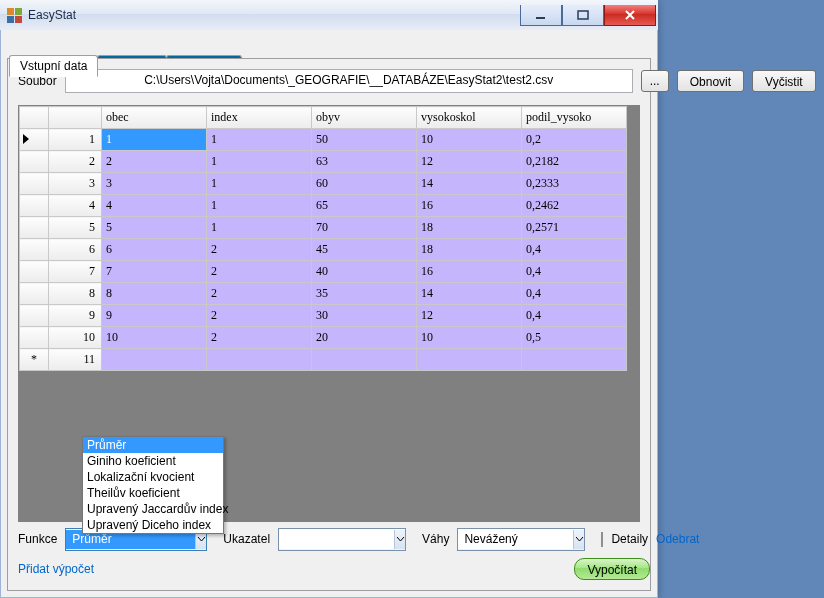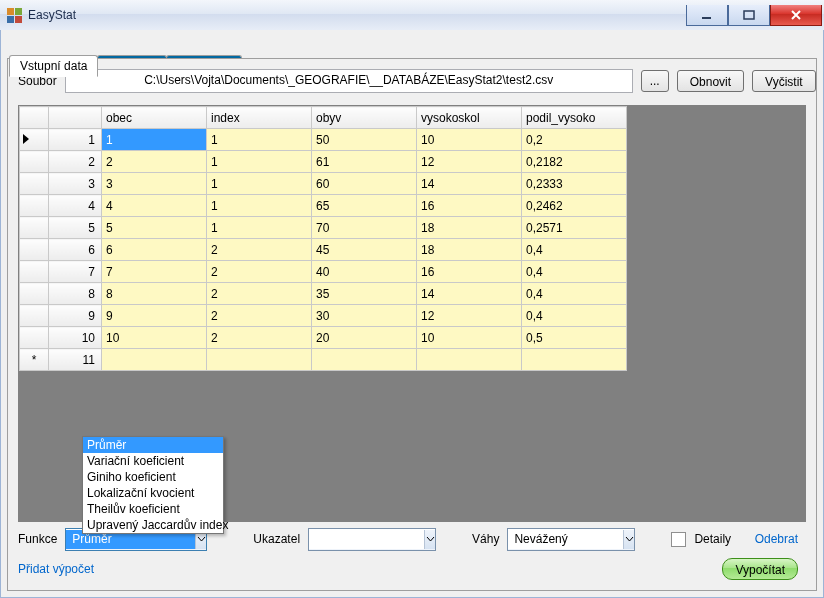--- a/index.html
+++ b/index.html
@@ -1,16 +1,16 @@
 <!DOCTYPE html>
 <html><head>
 <meta charset="utf-8">
 <style>
   html, body { margin:0; padding:0; font-family: "Segoe UI", Tahoma, sans-serif; font-size:12px; background:#6187b8; }
-  .window { width:824px; height:598px; background:#fff; position:relative; box-shadow:0 0 8px rgba(0,0,0,.3); }
+  .window { width:658px; height:598px; background:#fff; position:relative; box-shadow:0 0 8px rgba(0,0,0,.3); }
   
   .titlebar { height:30px; background:linear-gradient(#f3f6fb,#e0e8f4 45%,#d2dcee 46%,#e7edf7); border-bottom:1px solid #8aa7cf; display:flex; align-items:center; padding:0 2px 0 6px; position:relative;}
   .appicon { width:16px; height:16px; margin-right:6px; display:flex; flex-wrap:wrap;}
   .appicon span{width:7px;height:7px;margin:.5px;}
   .title { color:#1b2b4b; }
   .winbtns { margin-left:auto; display:flex; gap:0;}
   .winbtn { width:40px; height:20px; border:1px solid #4a6a9a; border-top:none; display:flex; align-items:center; justify-content:center; background:linear-gradient(#e7eefb,#c9d8ef);}
   .winbtn.close{ width:50px; background:linear-gradient(#f08080,#d9342b 45%,#c72b22 46%,#e85a50); border-color:#8b1a12;}
   .winbtn svg{display:block;}
   
@@ -25,32 +25,32 @@
   .filerow { display:flex; align-items:center; gap:8px; padding:10px 10px 6px 10px;}
   .lbl { color:#000;}
   .tbox { flex:none; height:20px; border:1px solid #abadb3; background:#fff; padding:1px 4px; line-height:18px; overflow:hidden; white-space:nowrap;}
   .path { width:558px;text-align:center;}
   .btn { height:22px; border:1px solid #707070; border-radius:3px; background:linear-gradient(#f8f8f8,#e3e3e3); padding:4px 12px; cursor:default; font-family:inherit; font-size:12px;}
   .btn.small{padding:0 8px;}
   .btn.green{ background:linear-gradient(#d8f5c6,#a8e58a 45%,#8fdc6c 46%,#b4ea96); border-color:#3d8f1a;border-radius:10px;}
   
   .gridwrap { position:absolute; top:46px; left:10px; right:10px; bottom:68px; background:#808080; border:1px solid #808080;}
   .grid { background:#808080;}
-  table.dg { border-collapse:collapse; background:#fef9c3;}
+  table.dg { border-collapse:collapse; background:#c4b5fd;font-family:Liberation Serif, serif;}
   table.dg th, table.dg td { border:1px solid #c9c9c9; height:21px; text-align:left; padding:0 4px; font-weight:normal;}
   table.dg th { background:linear-gradient(#fdfdfd,#ececec); }
   .rowhdr { width:42px; text-align:right !important; background:linear-gradient(#fdfdfd,#ececec); padding-right:6px !important;}
   .corner {width:42px;}
   .indcol{width:20px; position:relative;}
   td.cell{ width:96px;}
   td.sel{ background:#3399ff; color:#fff;}
   .indicator{position:absolute; left:3px; top:5px; width:0;height:0;border-top:5px solid transparent;border-bottom:5px solid transparent;border-left:6px solid #000;}
   .star{ color:#000; text-align:center !important;}
   
-  .bottom { position:absolute; left:10px; right:18px; bottom:6px; height:58px;}
+  .bottom { position:absolute; left:10px; right:0; bottom:6px; height:58px;}
   .row1 { display:flex; align-items:center; gap:8px; height:26px; position:relative;}
   .combo { display:inline-flex; align-items:center; height:21px; border:1px solid #7a91ab; background:linear-gradient(#fff,#eef3fa); cursor:default;}
   .combo.sel{ border-color:#3c7fb1;}
   .combo .ctext{ padding:0 6px; min-width:100px; height:19px; line-height:19px; background:#3399ff; color:#fff;}
   .combo.plain .ctext{ background:#fff; color:#000;}
   .combo .carrow{ width:17px; height:19px; border-left:1px solid #b6c4d6; background:linear-gradient(#eef3fa,#d7e3f2); display:flex; align-items:center; justify-content:center;}
   .carrow svg{display:block;}
   .chk { width:13px; height:13px; border:1px solid #8f8f8f; background:#fff;}
   .link { color:#0066cc; cursor:pointer;}
   .row2 { display:flex; align-items:center; justify-content:space-between; height:26px; margin-top:4px;}
@@ -131,21 +131,21 @@
                     <td class="cell">1</td>
                     <td class="cell">50</td>
                     <td class="cell">10</td>
                     <td class="cell">0,2</td>
                   </tr>
                   <tr>
                     <th class="indcol"></th>
                     <th class="rowhdr">2</th>
                     <td class="cell">2</td>
                     <td class="cell">1</td>
-                    <td class="cell">61</td>
+                    <td class="cell">63</td>
                     <td class="cell">12</td>
                     <td class="cell">0,2182</td>
                   </tr>
                   <tr>
                     <th class="indcol"></th>
                     <th class="rowhdr">3</th>
                     <td class="cell">3</td>
                     <td class="cell">1</td>
                     <td class="cell">60</td>
                     <td class="cell">14</td>
@@ -223,25 +223,25 @@
                     <td class="cell"></td>
                     <td class="cell"></td>
                   </tr>
                 </tbody>
               </table>
         </div>
       </div>
 
       <div class="popup" id="popup">
             <div class="item hl">Průměr</div>
-            <div class="item">Variační koeficient</div>
             <div class="item">Giniho koeficient</div>
             <div class="item">Lokalizační kvocient</div>
             <div class="item">Theilův koeficient</div>
             <div class="item">Upravený Jaccardův index</div>
+            <div class="item">Upravený Diceho index</div>
           </div>
 
       <div class="bottom">
         <div class="row1">
           <span class="lbl">Funkce</span>
           <span class="combo sel" style="width:140px;">
             <span class="ctext" style="min-width:117px;">Průměr</span>
             <span class="carrow">
                   <svg width="9" height="6">
                     <path d="M1 1 L4.5 5 L8 1" fill="none" stroke="#000"></path>

